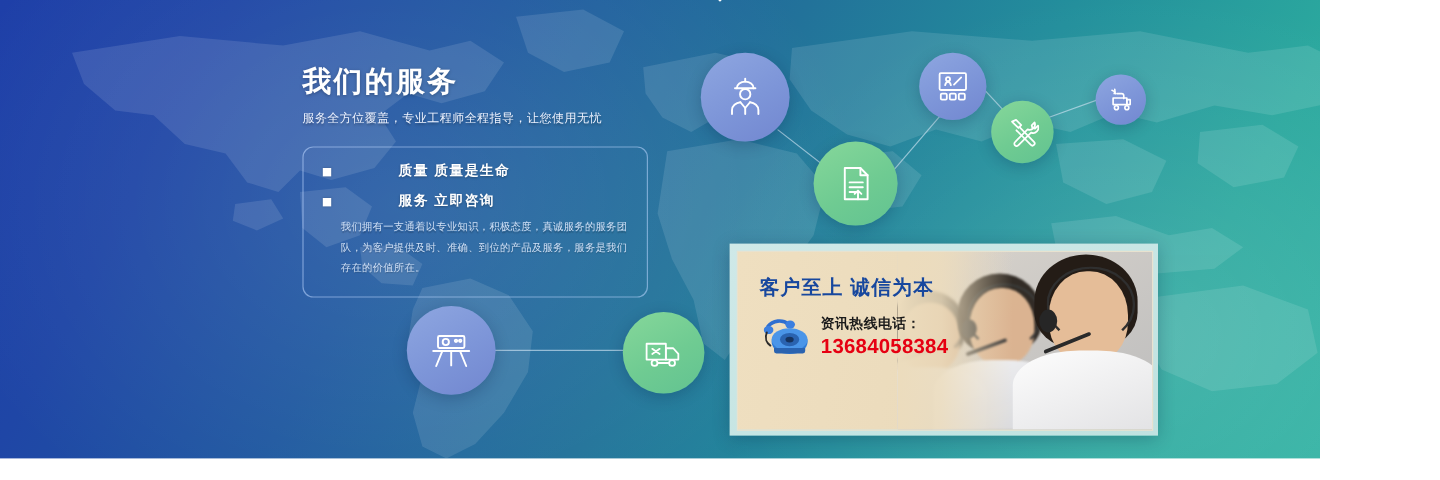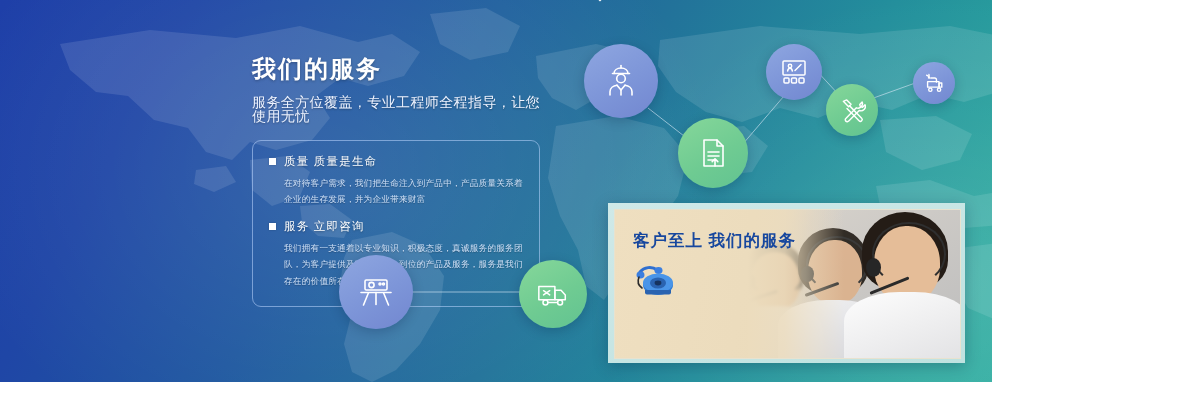--- a/index.html
+++ b/index.html
@@ -1,19 +1,19 @@
 <!DOCTYPE html>
 <html><head>
 <meta charset="utf-8">
 <style>
   html,body{margin:0;padding:0;}
   body{width:1200px;height:400px;background:#ffffff;overflow:hidden;
        font-family:"Liberation Sans","DejaVu Sans",sans-serif;}
 
-  #stage{position:relative;width:992px;height:400px;overflow:hidden;background:#fff;}
+  #stage{position:relative;width:1100px;height:400px;overflow:hidden;background:#fff;}
 
   
   .hero{position:absolute;left:0;top:0;width:1200px;height:382px;overflow:hidden;
         background:linear-gradient(118deg,#1e3fa8 0%,#1f46a6 14%,#1f58a0 30%,#22729a 48%,
                                    #238f9c 64%,#2ba89e 80%,#36b8a6 100%);}
 
   
   .map{position:absolute;left:0;top:0;width:1200px;height:382px;opacity:.22;}
   .map svg{width:100%;height:100%;display:block;}
 
@@ -26,33 +26,33 @@
          pointer-events:none;}
 
   
   .chev{position:absolute;left:566px;top:-20px;width:68px;height:42px;}
   .chev svg{display:block;width:68px;height:42px;}
 
   
   .col{position:absolute;left:252px;top:57px;width:300px;}
   .title{font-size:24px;font-weight:bold;color:#ffffff;letter-spacing:2px;line-height:1;
          margin:0 0 14px 0;text-shadow:0 1px 3px rgba(0,0,0,.28);}
-  .subtitle{font-size:14px;color:#eef3ff;letter-spacing:.4px;line-height:1;margin:0 0 17px 0;
+  .subtitle{font-size:10px;color:#eef3ff;letter-spacing:.4px;line-height:1;margin:0 0 17px 0;
             text-shadow:0 1px 2px rgba(0,0,0,.30);}
 
   .box{position:relative;width:288px;border:1px solid rgba(190,215,255,.55);
        border-radius:9px;padding:15px 16px 16px 16px;box-sizing:border-box;}
 
   .blk{margin-bottom:13px;}
   .blk:last-child{margin-bottom:0;}
   .blkhead{display:flex;align-items:center;gap:8px;margin:0 0 7px 0;}
   .sq{width:7px;height:7px;background:#ffffff;flex:0 0 auto;display:block;
       box-shadow:0 0 2px rgba(0,0,0,.25);}
-  .blktitle{font-size:11.5px;font-weight:normal;color:#ffffff;letter-spacing:1.2px;line-height:1;
-            text-shadow:0 1px 2px rgba(0,0,0,.3);}
+  .blktitle{font-size:11.5px;font-weight:bold;color:#ffffff;letter-spacing:1.2px;line-height:1;
+            text-shadow:0 1px 2px rgba(0,0,0,.3);margin-left:48px;}
   .blkbody{margin:0;padding-left:15px;font-size:8.6px;line-height:1.95;color:#cfe0f7;
            letter-spacing:.25px;text-shadow:0 1px 1px rgba(0,0,0,.25);}
 
   
   .net{position:absolute;left:0;top:0;width:1200px;height:382px;pointer-events:none;}
   .net svg{width:100%;height:100%;display:block;}
 
   .node{position:absolute;border-radius:50%;display:flex;align-items:center;justify-content:center;
         box-shadow:0 3px 12px rgba(4,22,60,.22);}
   .node svg{display:block;}
@@ -190,21 +190,20 @@
       <h2 class="title">我们的服务</h2>
       <p class="subtitle">服务全方位覆盖，专业工程师全程指导，让您使用无忧</p>
 
       <div class="box">
 
         <div class="blk">
           <div class="blkhead">
             <span class="sq"></span>
             <span class="blktitle">质量  质量是生命</span>
           </div>
-          <p class="blkbody">在对待客户需求，我们把生命注入到产品中，产品质量关系着企业的生存发展，并为企业带来财富</p>
         </div>
 
         <div class="blk">
           <div class="blkhead">
             <span class="sq"></span>
             <span class="blktitle">服务  立即咨询</span>
           </div>
           <p class="blkbody">我们拥有一支通着以专业知识，积极态度，真诚服务的服务团队，为客户提供及时、准确、到位的产品及服务，服务是我们存在的价值所在。</p>
         </div>
 
@@ -341,36 +340,40 @@
           <div class="band"></div>
           <div class="ear"></div>
           <div class="mic"></div>
           <div class="body"></div>
         </div>
 
         <div class="photo-fade"></div>
       </div>
 
       <div class="banner-copy">
-        <p class="slogan">客户至上  我们的服务</p>
+        <p class="slogan">客户至上  诚信为本</p>
 
         <div class="hot">
           <span class="phone-ico">
             <svg width="44" height="38" viewBox="0 0 44 38" aria-hidden="true">
               <path d="M7 9c4-5 12-6 17-2" fill="none" stroke="#2f6fd0" stroke-width="3" stroke-linecap="round"></path>
               <ellipse cx="7.5" cy="12" rx="4" ry="3.4" fill="#3b7fe0"></ellipse>
               <ellipse cx="25.5" cy="7.5" rx="4" ry="3.4" fill="#3b7fe0"></ellipse>
               <path d="M6 14c-2 5 0 9 3 11" fill="none" stroke="#2b2b2b" stroke-width="1.6" stroke-linecap="round"></path>
               <ellipse cx="25" cy="22" rx="15" ry="10" fill="#2f7bd6"></ellipse>
               <ellipse cx="25" cy="20" rx="15" ry="9.5" fill="#4a95e8"></ellipse>
               <ellipse cx="25" cy="20" rx="8" ry="5.6" fill="#2a63b0"></ellipse>
               <ellipse cx="25" cy="20" rx="3.4" ry="2.4" fill="#16335f"></ellipse>
               <path d="M12 27h26v2.6a2 2 0 0 1-2 2H14a2 2 0 0 1-2-2z" fill="#2a63b0"></path>
             </svg>
           </span>
+          <span class="hot-txt">
+            <span class="hot-label" style="display:block">资讯热线电话：</span>
+            <span class="hot-num" style="display:block">13684058384</span>
+          </span>
         </div>
 
       </div>
 
     </div>
   </div>
 
 </div>
 
 </body></html>

